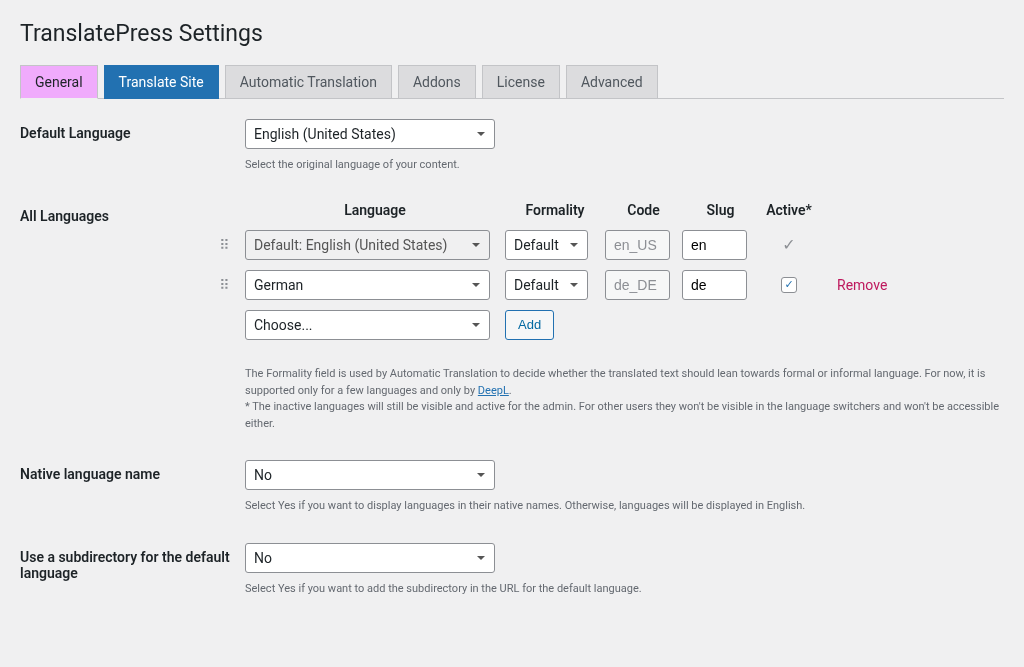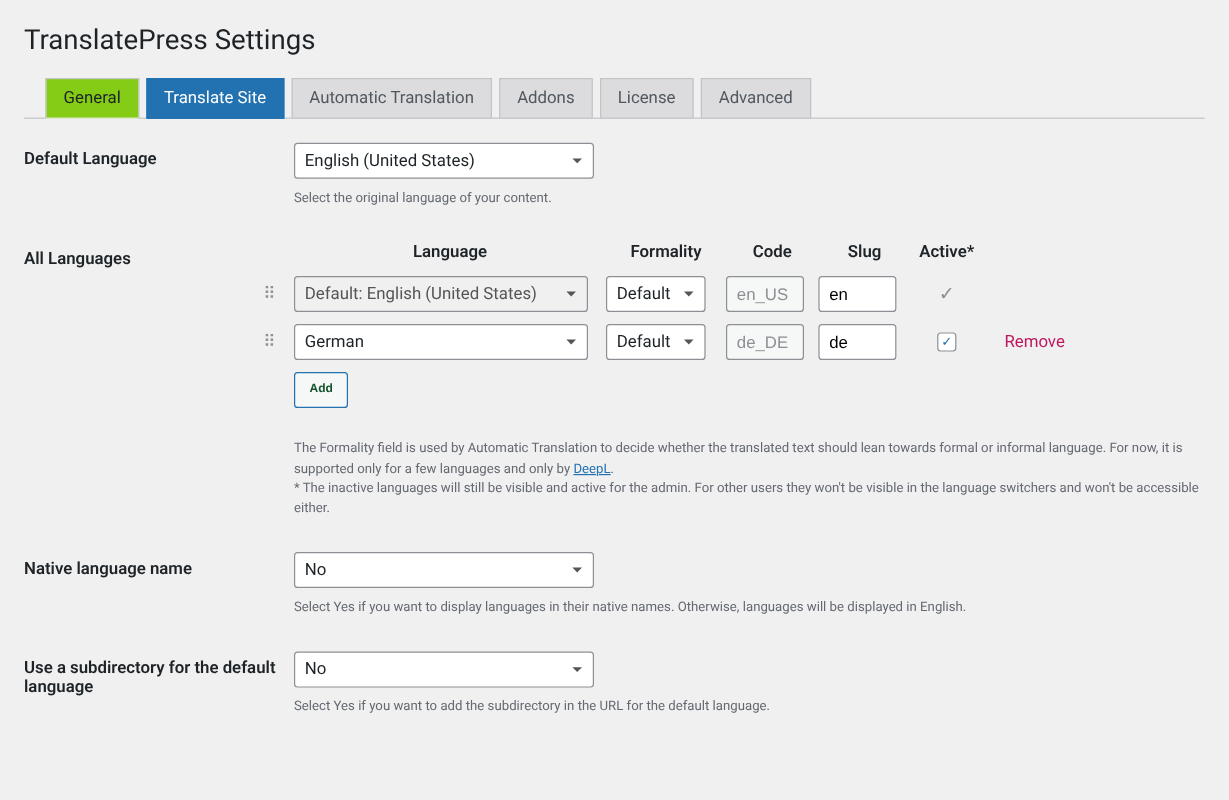--- a/index.html
+++ b/index.html
@@ -27,24 +27,23 @@
     padding: 8px 14px;
     border: 1px solid #c3c4c7;
     background: #dcdcde;
     color: #50575e;
     margin-right: 6px;
     margin-bottom: -1px;
     cursor: pointer;
     font-size: 14px;
   }
   .tab.active {
-    background: #84cc16;
+    background: #f0abfc;
     border-bottom: 1px solid #f0f0f1;
     color: #1d2327;
-    margin-left: 18px;
   }
   .tab.primary {
     background: #2271b1;
     color: #fff;
     border-color: #2271b1;
   }
   .form-row {
     display: flex;
     margin-bottom: 28px;
     align-items: flex-start;
@@ -152,26 +151,25 @@
   }
   .remove-link {
     color: #be185d;
     cursor: pointer;
     font-size: 14px;
   }
   .add-btn {
     padding: 4px 12px;
     border: 1px solid #2271b1;
     background: #f6f7f7;
-    color: #14532d;
+    color: #0369a1;
     border-radius: 3px;
     cursor: pointer;
-    font-size: 10px;
+    font-size: 13px;
     min-height: 30px;
-    font-weight: bold;
   }
   .select-disabled { background:#f0f0f1; color:#555;}
 </style>
 </head>
 <body>
 
 <h1>TranslatePress Settings</h1>
 
 <div class="tabs">
   <div class="tab active">General</div>
@@ -251,20 +249,25 @@
         <div class="active-cell">
           <span class="checkbox-fake">✓</span>
         </div>
         <div class="remove-cell">
           <span class="remove-link">Remove</span>
         </div>
       </div>
 
       <div class="lang-row">
         <div class="drag-handle"></div>
+        <div class="lang-sel">
+          <div class="select-box select-w245">
+            <span>Choose...</span>
+          </div>
+        </div>
         <div class="form-sel">
           <button class="add-btn">Add</button>
         </div>
       </div>
     </div>
 
     <div class="desc">
       <br>
       <span>The Formality field is used by Automatic Translation to decide whether the translated text should lean towards formal or informal language. For now, it is supported only for a few languages and only by </span><a href="#">DeepL</a><span>.</span><br>
       <span>* The inactive languages will still be visible and active for the admin. For other users they won't be visible in the language switchers and won't be accessible either.</span>

